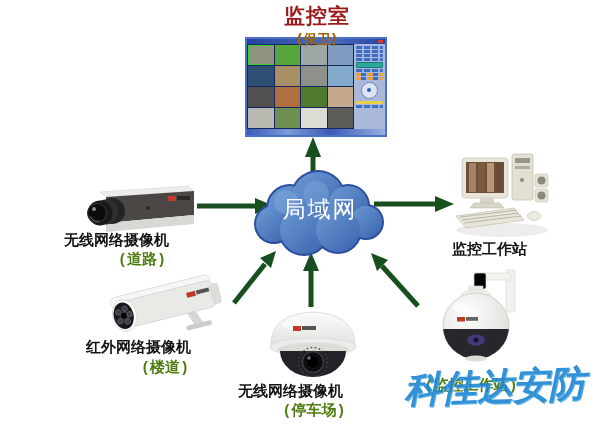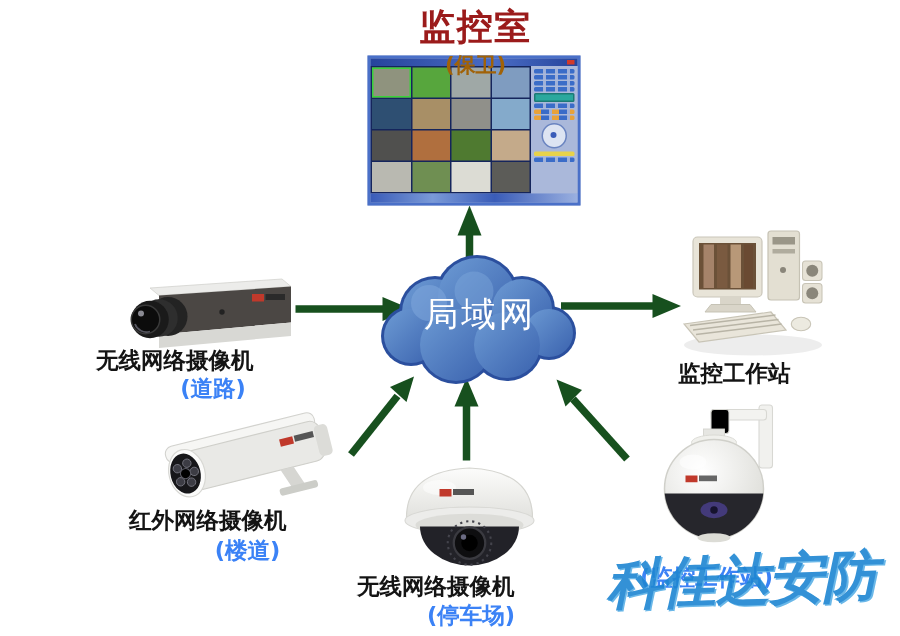--- a/index.html
+++ b/index.html
@@ -1,24 +1,24 @@
 <!DOCTYPE html>
 <html><head>
 <meta charset="utf-8">
 <style>
   html,body{margin:0;padding:0;background:#fff;}
   .canvas{position:relative;width:600px;height:424px;background:#fff;overflow:hidden;
           font-family:"DejaVu Sans","Liberation Sans",sans-serif;}
   .abs{position:absolute;}
   
   .room-title{left:247px;top:2px;width:140px;text-align:center;z-index:4;}
-  .room-title .t1{font-size:24px;font-weight:bold;color:#9b1b1b;letter-spacing:1px;}
+  .room-title .t1{font-size:21px;font-weight:bold;color:#9b1b1b;letter-spacing:1px;}
   .room-title .t2{font-size:14px;font-weight:600;color:#a16207;margin-top:1px;text-align:center;}
   .dev-label{position:absolute;font-size:15px;font-weight:600;color:#141414;z-index:4;}
-  .dev-loc{position:absolute;text-align:center;font-size:15px;font-weight:600;color:#3b82f6;z-index:4;}
+  .dev-loc{position:absolute;text-align:center;font-size:15px;font-weight:600;color:#4d7c0f;z-index:4;font-family:Liberation Mono, monospace;}
   .cloud-label{left:252px;top:194px;width:136px;text-align:center;font-size:23px;color:#ffffff;
                z-index:3;letter-spacing:2px;}
   .watermark{left:404px;top:362px;width:198px;z-index:6;font-size:37px;font-weight:bold;font-style:italic;
              color:#1e86d2;opacity:.9;white-space:nowrap;transform:rotate(-2deg);letter-spacing:-1px;
              text-shadow:1px 1px 0 #5ab0e6;}
   
   .monitor{left:245px;top:37px;width:142px;height:100px;z-index:2;border:2px solid #4a70c8;
            background:#9fb0d8;box-sizing:border-box;display:flex;flex-direction:column;}
   .m-titlebar{height:5px;background:linear-gradient(90deg,#26449c,#4a6cc4 60%,#26449c);position:relative;flex:0 0 auto;}
   .m-titlebar .m-dot{position:absolute;right:2px;top:1px;width:5px;height:3px;background:#d23a2a;}

